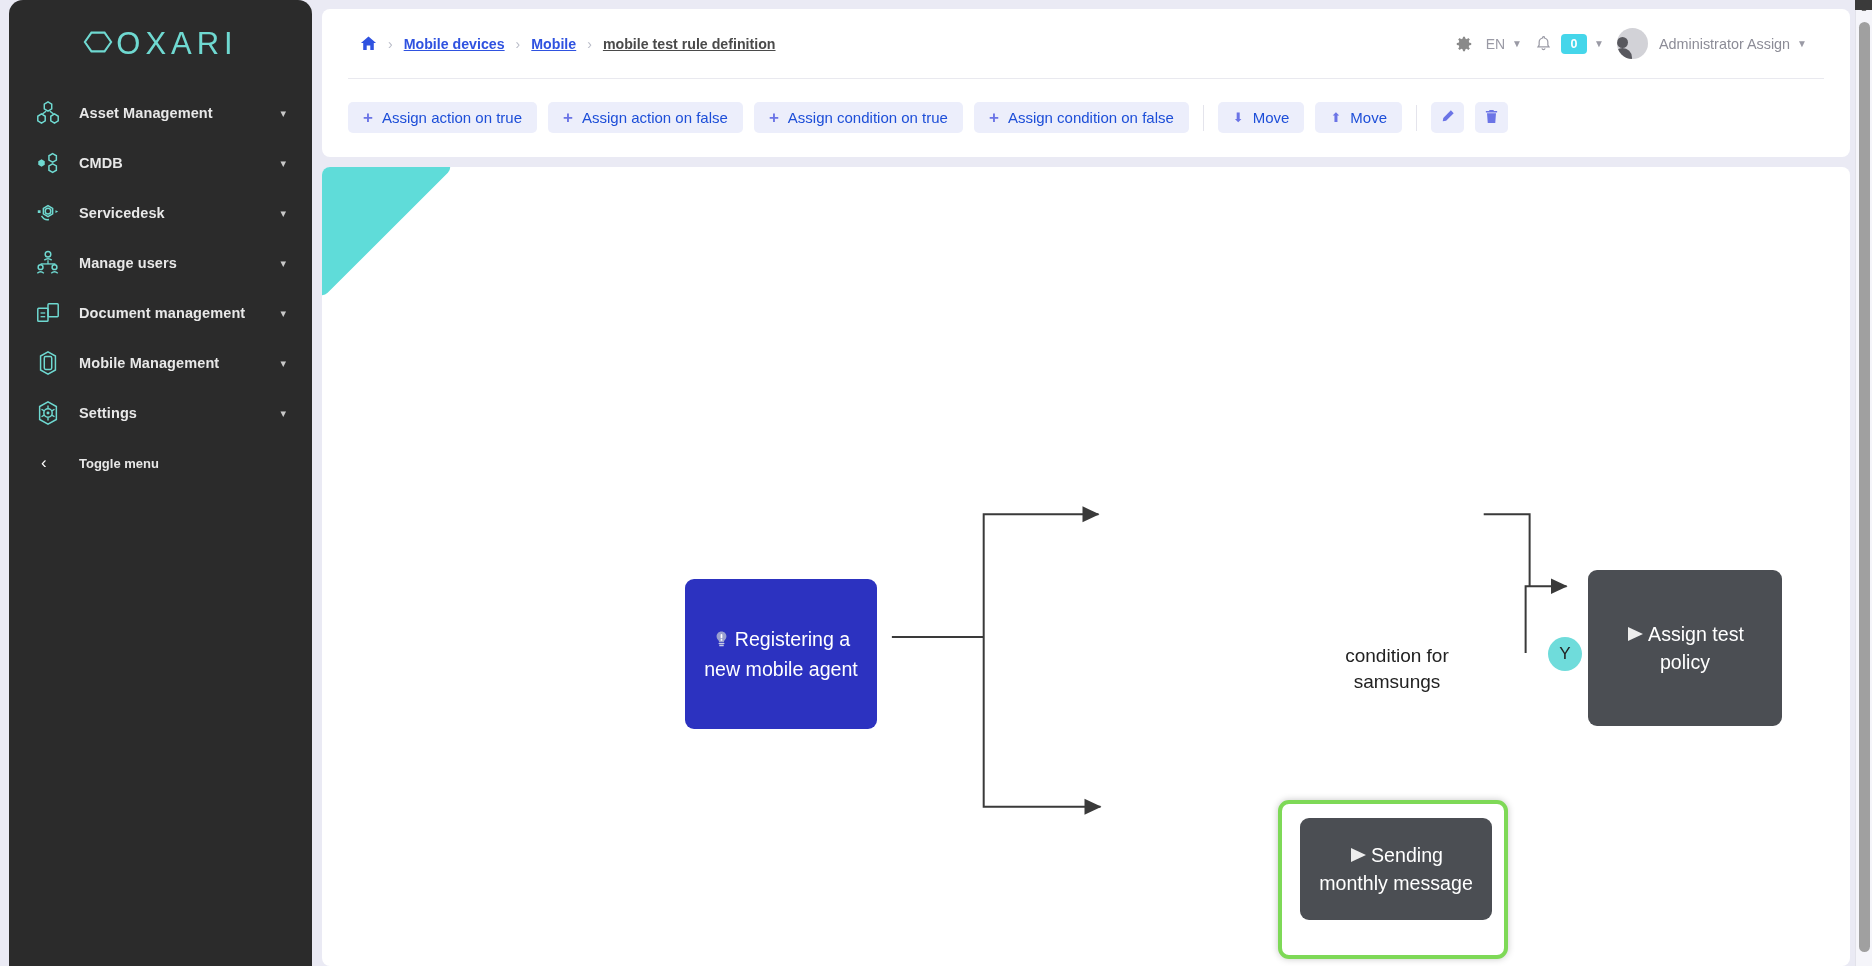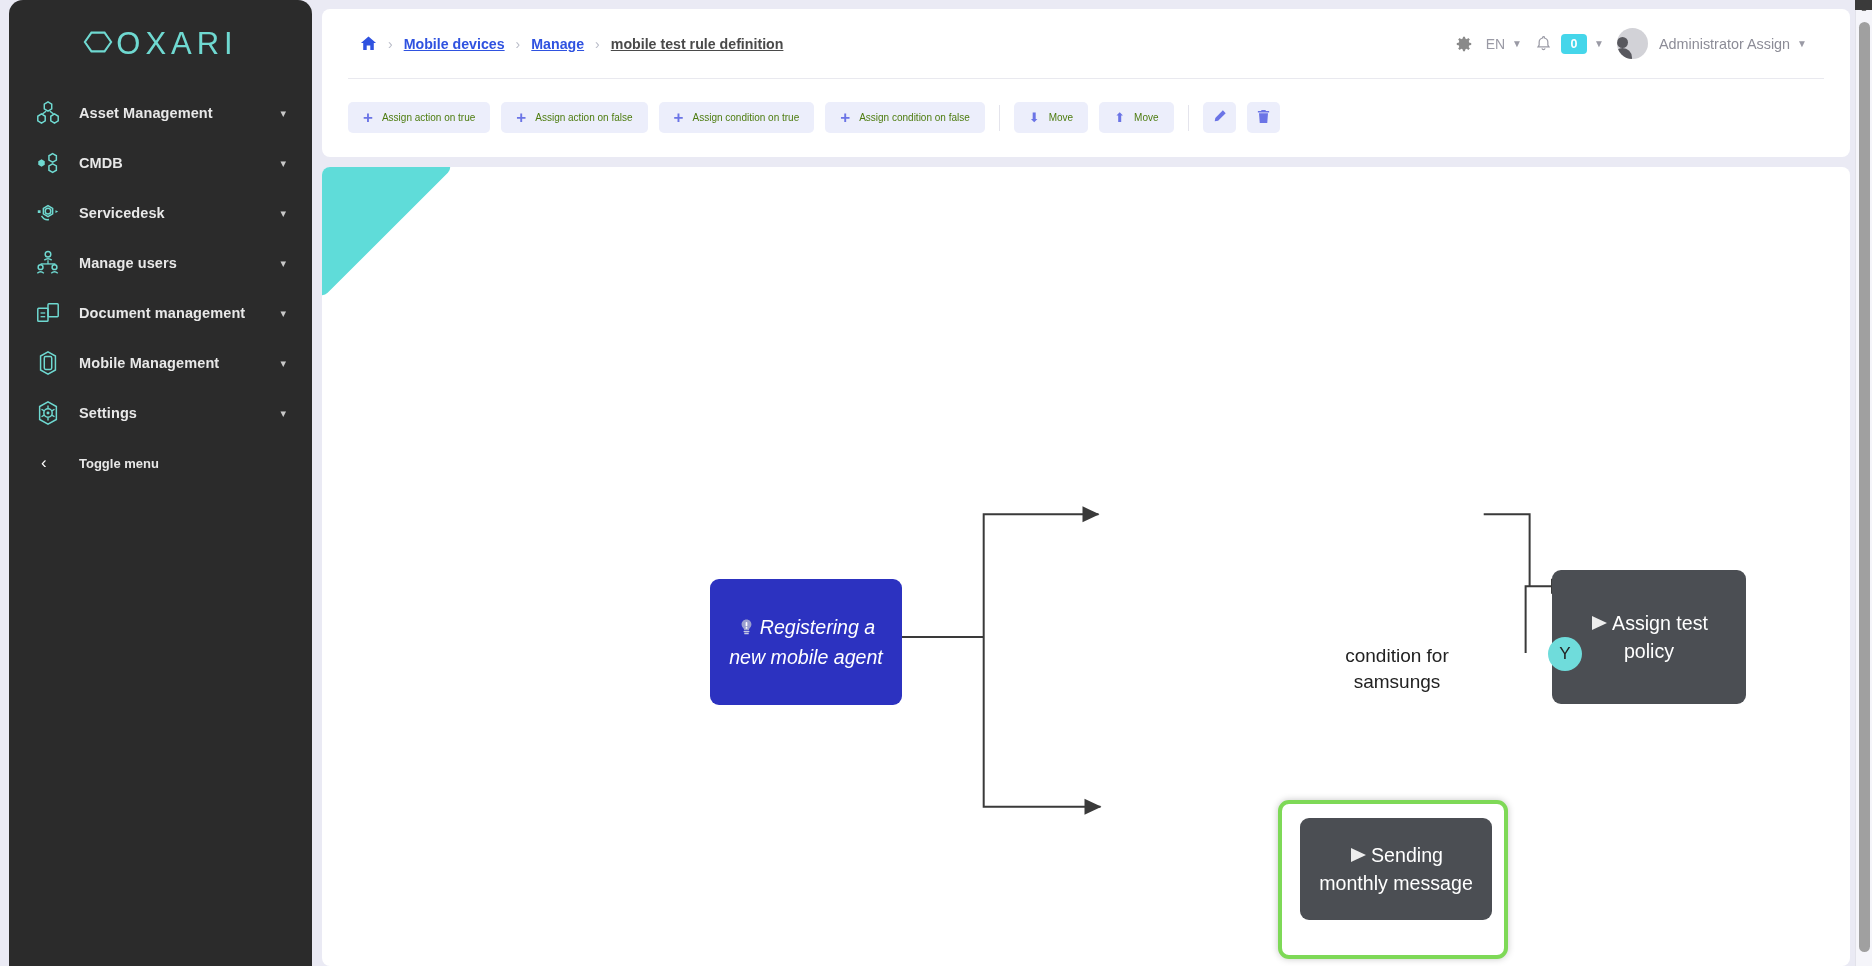--- a/index.html
+++ b/index.html
@@ -92,40 +92,40 @@
   
   .toolbar { height: 77px; display: flex; align-items: center; gap: 11px; padding-left: 0px; }
   .tbtn {
     background: #eceefb; border: none; border-radius: 5px;
     height: 31px; padding: 0 15px;
     display: flex; align-items: center; gap: 9px;
     cursor: pointer; font-family: "Liberation Sans", sans-serif;
   }
   .tbtn .plus { color: #6b74e6; font-size: 17px; font-weight: bold; line-height: 1; }
   .tbtn .arr  { color: #6b74e6; font-size: 13px; line-height: 1; }
-  .tbtn .lbl  { color: #4d7c0f; font-size: 10px; white-space: nowrap; }
+  .tbtn .lbl  { color: #1d4ed8; font-size: 15px; white-space: nowrap; }
   .tdiv { width: 1px; height: 26px; background: #e4e4ec; margin: 0 3px; }
   .ibtn {
     background: #eceefb; border:none; border-radius: 5px;
     width: 33px; height: 31px; display:flex; align-items:center; justify-content:center;
     cursor:pointer;
   }
   .ibtn svg { fill: #6b74e6; }
 
   
   .canvas-card { flex: 1; margin-top: 10px; position: relative; overflow: hidden; }
   .flow { position: absolute; inset: 0; }
 
   .node { position: absolute; display: flex; align-items: center; justify-content: center; }
 
   .node-start {
-    left: 388px; top: 412px; width: 192px; height: 126px;
+    left: 363px; top: 412px; width: 192px; height: 150px;
     background: #2c32c0; border-radius: 9px;
     color: #ffffff; font-size: 19.6px; line-height: 1.33;
-    text-align: center; padding: 0 14px; cursor: pointer; font-style: italic;
+    text-align: center; padding: 0 14px; cursor: pointer;
   }
   .bulb-ico { display:inline-block; vertical-align: -3px; margin-right: 4px; }
 
   .node-cond {
     left: 986px; top: 408px; width: 186px; height: 186px;
     transform: translate(-50%, -50%) rotate(45deg);
     background: #5fdcd9; border-radius: 8px; cursor: pointer;
   }
   .cond-label {
     position: absolute; left: 1075px; top: 502px;
@@ -133,21 +133,21 @@
     width: 170px; text-align: center;
     color: #222; font-size: 19px; line-height: 1.37;
     pointer-events: none;
   }
 
   .node-dark {
     background: #4b4e53; border-radius: 9px;
     color: #ffffff; font-size: 19.6px; line-height: 1.33;
     text-align: center; padding: 0 16px; cursor: pointer;
   }
-  .node-assign { left: 1230px; top: 403px; width: 194px; height: 134px; }
+  .node-assign { left: 1266px; top: 403px; width: 194px; height: 156px; }
 
   .sel-frame {
     position: absolute; left: 956px; top: 633px; width: 230px; height: 159px;
     border: 4px solid #7ed957; border-radius: 11px; background: #ffffff;
     box-shadow: 0 0 7px rgba(0,0,0,.22);
   }
   .node-sending {
     left: 978px; top: 651px; width: 192px; height: 102px;
   }
   .play-ico { display:inline-block; vertical-align: -1px; margin-right: 3px; }
@@ -311,21 +311,21 @@
 
         <div class="breadcrumb">
           <span class="home-icon">
             <svg width="17" height="17" viewBox="0 0 18 18">
               <path d="M9 1.5 L17 8.6 L14.6 8.6 L14.6 16 L10.9 16 L10.9 11.2 L7.1 11.2 L7.1 16 L3.4 16 L3.4 8.6 L1 8.6 Z" fill="#2f52e0"></path>
             </svg>
           </span>
           <span class="bc-sep">›</span>
           <span class="bc-link">Mobile devices</span>
           <span class="bc-sep">›</span>
-          <span class="bc-link">Manage</span>
+          <span class="bc-link">Mobile</span>
           <span class="bc-sep">›</span>
           <span class="bc-current">mobile test rule definition</span>
         </div>
 
         <div class="header-right">
           <span class="gear">
             <svg width="18" height="18" viewBox="0 0 20 20">
               <path d="M10 6.2a3.8 3.8 0 1 0 0 7.6 3.8 3.8 0 0 0 0-7.6zm0 5.6a1.8 1.8 0 1 1 0-3.6 1.8 1.8 0 0 1 0 3.6z" fill="#8a8a8a"></path>
               <path d="M18 11.2v-2.4l-2.1-.3a6.2 6.2 0 0 0-.7-1.7l1.3-1.7-1.7-1.7-1.7 1.3a6.2 6.2 0 0 0-1.7-.7L11.1 2H8.9l-.3 2a6.2 6.2 0 0 0-1.7.7L5.2 3.4 3.5 5.1l1.3 1.7a6.2 6.2 0 0 0-.7 1.7L2 8.8v2.4l2.1.3c.15.6.4 1.18.7 1.7l-1.3 1.7 1.7 1.7 1.7-1.3c.52.3 1.1.55 1.7.7l.3 2.1h2.2l.3-2.1c.6-.15 1.18-.4 1.7-.7l1.7 1.3 1.7-1.7-1.3-1.7c.3-.52.55-1.1.7-1.7z" fill="#8a8a8a"></path>
             </svg>

